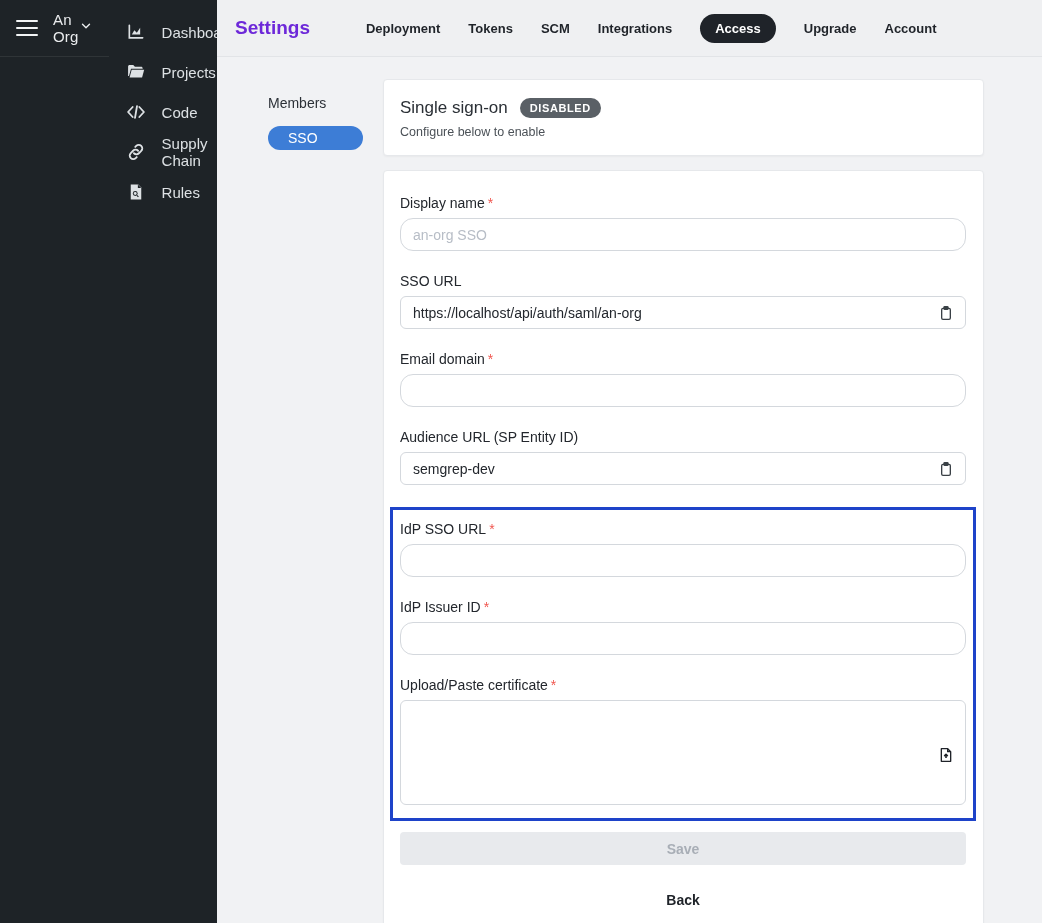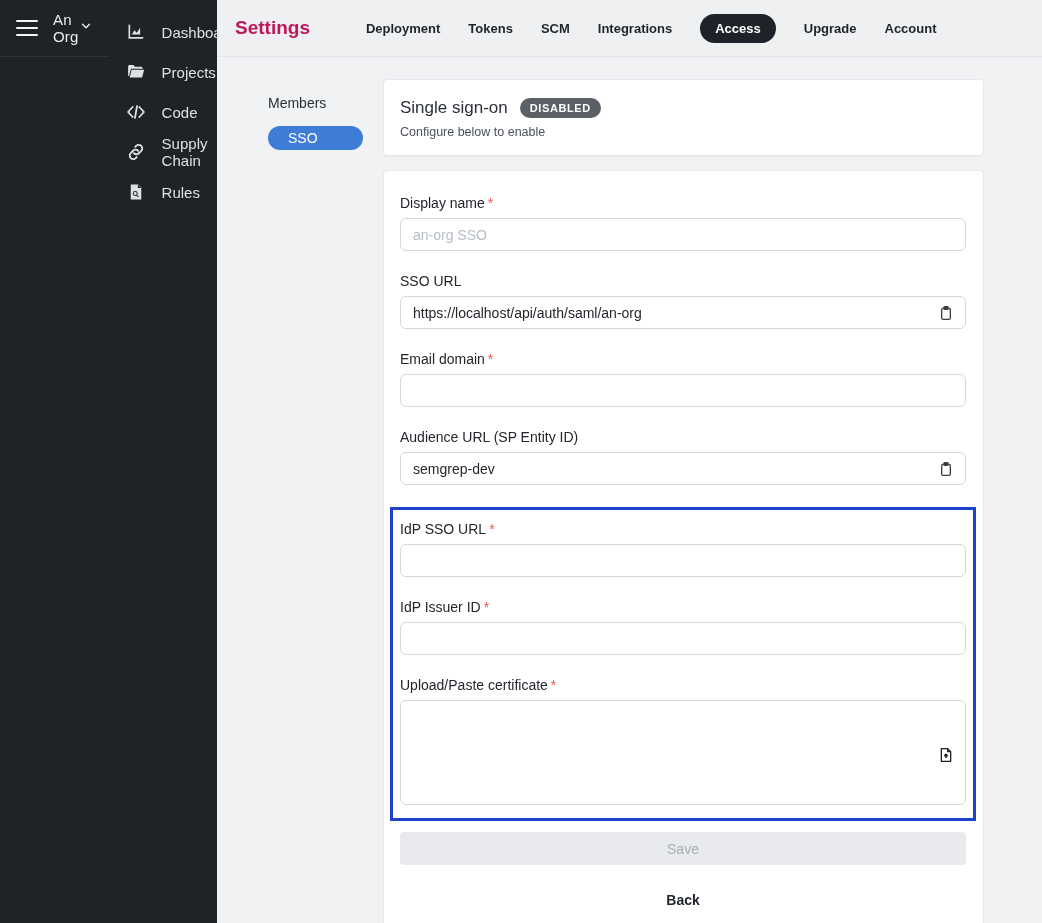--- a/index.html
+++ b/index.html
@@ -19,21 +19,21 @@
   .sb-item { display:flex; align-items:center; height:40px; padding:0 17px; color:#dde1e4;
              font-size:15px; cursor:pointer; }
   .sb-item .ic { width:20px; height:20px; margin-right:16px; flex:none; display:flex; align-items:center; justify-content:center; }
   .sb-item .label { flex:1; }
   .sb-item svg { display:block; }
 
   
   .main { flex:1; display:flex; flex-direction:column; background:#f1f2f4; }
   .topbar { height:57px; background:#eff0f2; border-bottom:1px solid #e2e4e7;
             display:flex; align-items:center; padding:0 16px; flex:none; }
-  .page-title { font-size:19px; font-weight:700; color:#be185d; margin:0 56px 0 2px; }
+  .page-title { font-size:19px; font-weight:700; color:#6d28d9; margin:0 56px 0 2px; }
   .tabs { display:flex; align-items:center; gap:28px; }
   .tab { font-size:13px; font-weight:700; color:#1f2329; cursor:pointer; white-space:nowrap; }
   .tab.active { background:#1f2329; color:#fff; padding:7px 15px; border-radius:16px; }
 
   
   .content { flex:1; display:flex; padding-top:22px; overflow:hidden; }
   .subnav { width:166px; min-width:166px; padding:16px 0 0 51px; }
   .subnav-label { font-size:14px; color:#2b3036; margin-bottom:15px; }
   .subnav-pill { display:flex; align-items:center; width:95px; height:24px; background:#3d7dd6;
                  border-radius:17px; color:#fff; font-size:14px; padding-left:20px; cursor:pointer; }
@@ -48,34 +48,34 @@
            padding:4px 10px; border-radius:11px; }
   .card-sub { font-size:12.5px; color:#4b5157; margin-top:7px; }
 
   .card.form-card { padding:24px 17px 14px 16px; }
   .field { margin-bottom:22px; }
   .field-label { display:block; font-size:14px; font-weight:500; color:#23272d; margin-bottom:7px; }
   .req { color:#f0564f; margin-left:3px; }
   .input, .textarea { width:100%; border:1px solid #d4d8dd; border-radius:6px; background:#fff;
            font-family:inherit; font-size:14px; color:#23272d; outline:none; }
   .input { height:33px; padding:0 36px 0 12px; }
-  .input.plain { padding-right:5px; }
+  .input.plain { padding-right:5px;border-radius:13px; }
   .input::placeholder { color:#b7bdc6; }
   .input-wrap { position:relative; }
   .icon-btn { position:absolute; right:10px; top:50%; transform:translateY(-50%);
               background:none; border:none; cursor:pointer; padding:2px; color:#3a4046; line-height:0; }
   .textarea { height:105px; padding:8px 36px 8px 12px; resize:none; }
   .ta-wrap .icon-btn { top:50%; color:#1f2329; }
 
   .highlight { border:3px solid #1e43c9; margin:0 -10px 11px; padding:11px 7px 0; }
   .highlight .field { margin-bottom:22px; }
   .highlight .field:last-child { margin-bottom:9px; }
 
   .save-btn { display:block; width:100%; height:33px; background:#e8eaed; border:none; border-radius:4px;
-              color:#a8aeb6; font-family:inherit; font-size:14px; font-weight:400; cursor:default; }
+              color:#a8aeb6; font-family:inherit; font-size:14px; font-weight:700; cursor:default; }
   .back-link { display:block; text-align:center; margin:27px 0 15px; font-size:14px; font-weight:700;
                color:#1f2329; cursor:pointer; text-decoration:none; }
 </style>
 </head>
 <body>
 
 <div class="app">
 
   <aside class="sidebar">
     <div class="sb-header">

